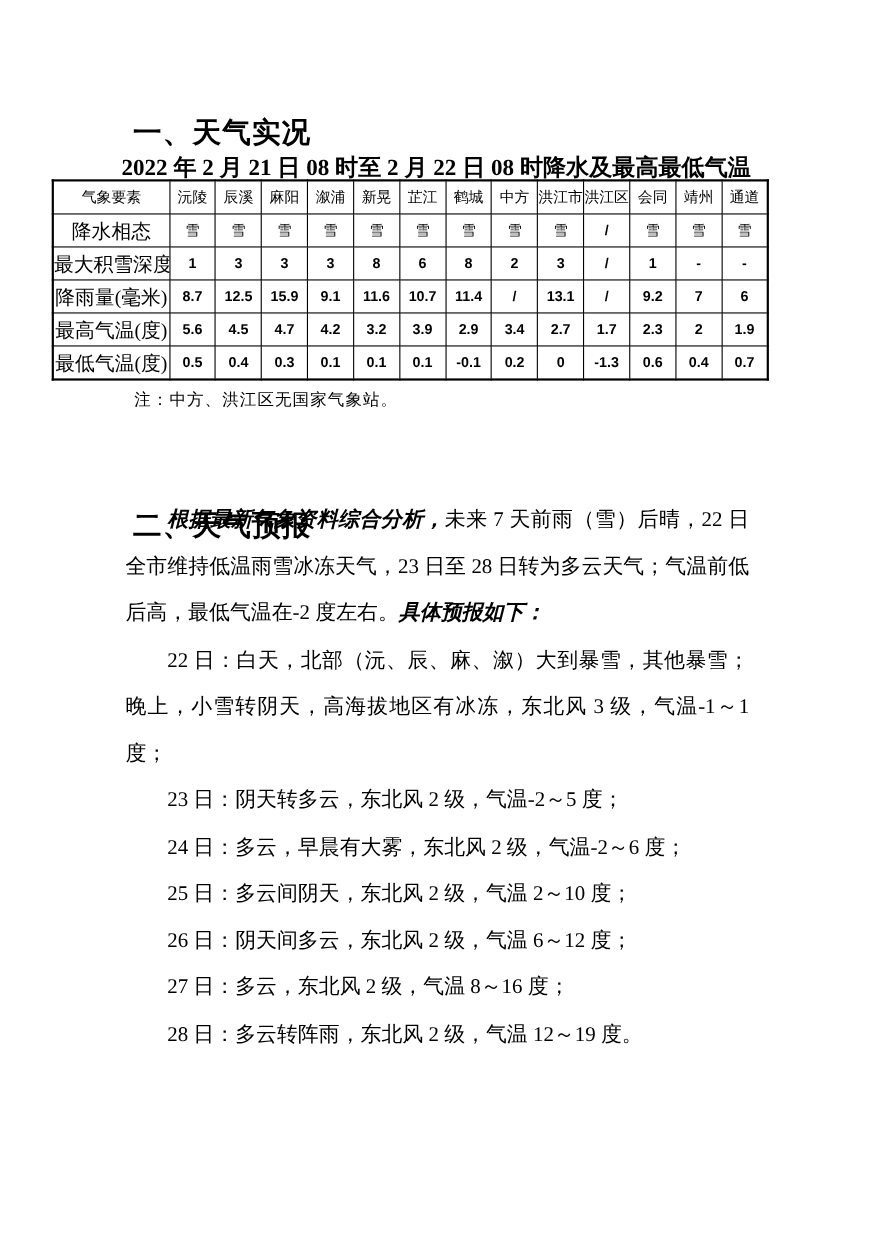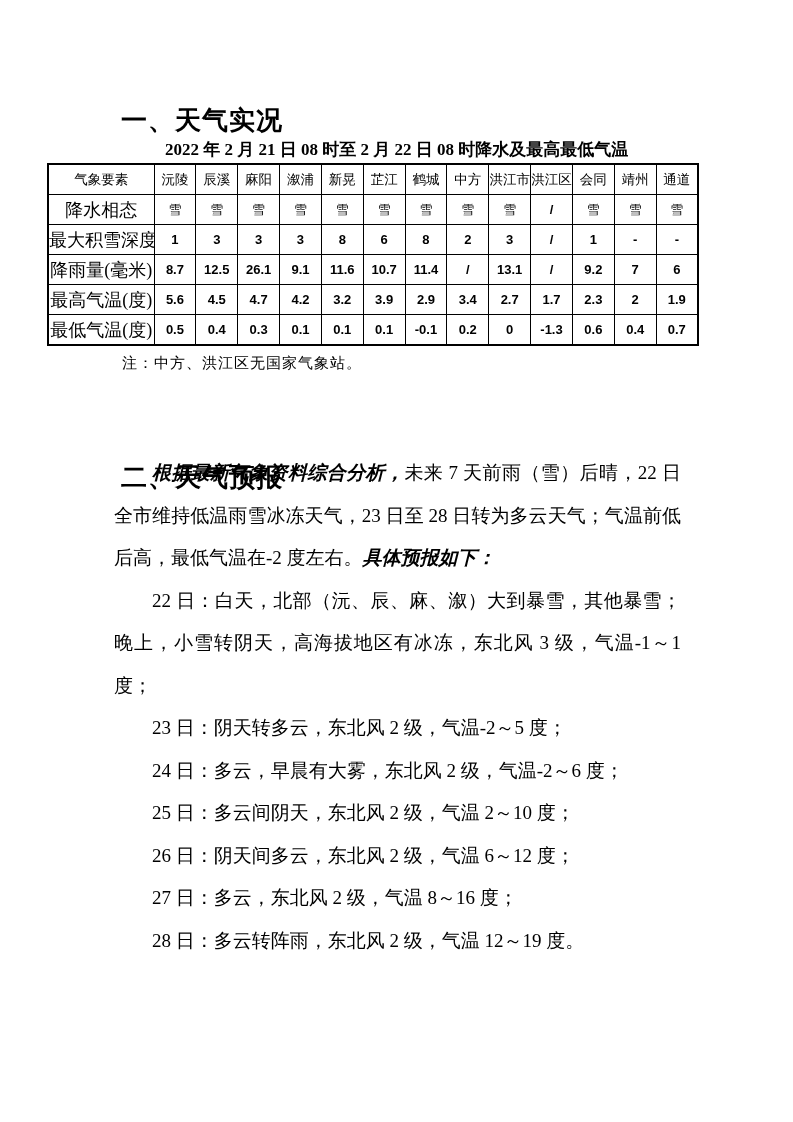--- a/index.html
+++ b/index.html
@@ -24,21 +24,21 @@
     white-space: nowrap;
   }
   #sec1-heading { top: 103px; }
   #sec2-heading { top: 423px; margin-top: 37px; }
   .table-title {
     position: absolute;
     top: 138px;
     left: 0;
     width: 793px;
     text-align: center;
-    font-size: 17px;
+    font-size: 21px;
     font-weight: bold;
     white-space: nowrap;
   }
   table.weather {
     position: absolute;
     left: 47px;
     top: 163px;
     width: 652px;
     border-collapse: collapse;
     table-layout: fixed;
@@ -154,21 +154,21 @@
           <td class="num">3</td>
           <td class="num">/</td>
           <td class="num">1</td>
           <td class="num">-</td>
           <td class="num">-</td>
         </tr>
         <tr>
           <td class="row-label">降雨量(毫米)</td>
           <td class="num">8.7</td>
           <td class="num">12.5</td>
-          <td class="num">26.1</td>
+          <td class="num">15.9</td>
           <td class="num">9.1</td>
           <td class="num">11.6</td>
           <td class="num">10.7</td>
           <td class="num">11.4</td>
           <td class="num">/</td>
           <td class="num">13.1</td>
           <td class="num">/</td>
           <td class="num">9.2</td>
           <td class="num">7</td>
           <td class="num">6</td>

